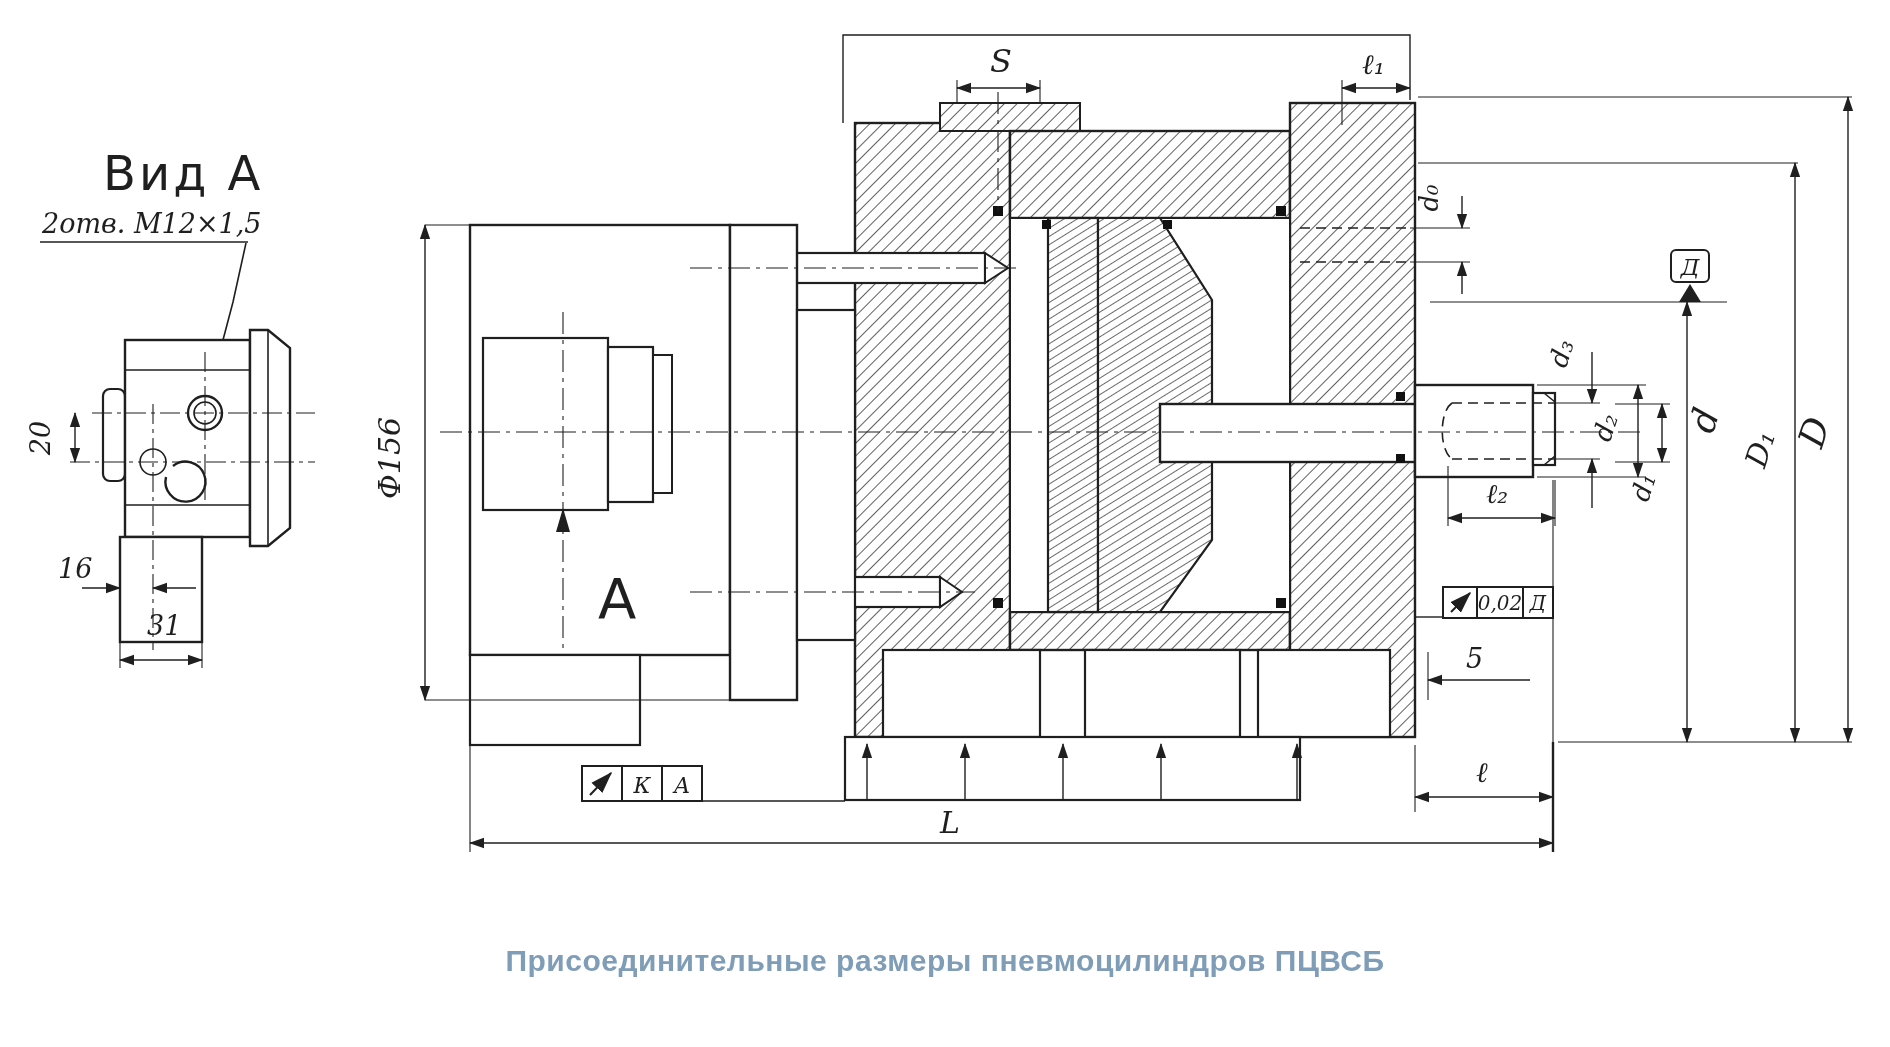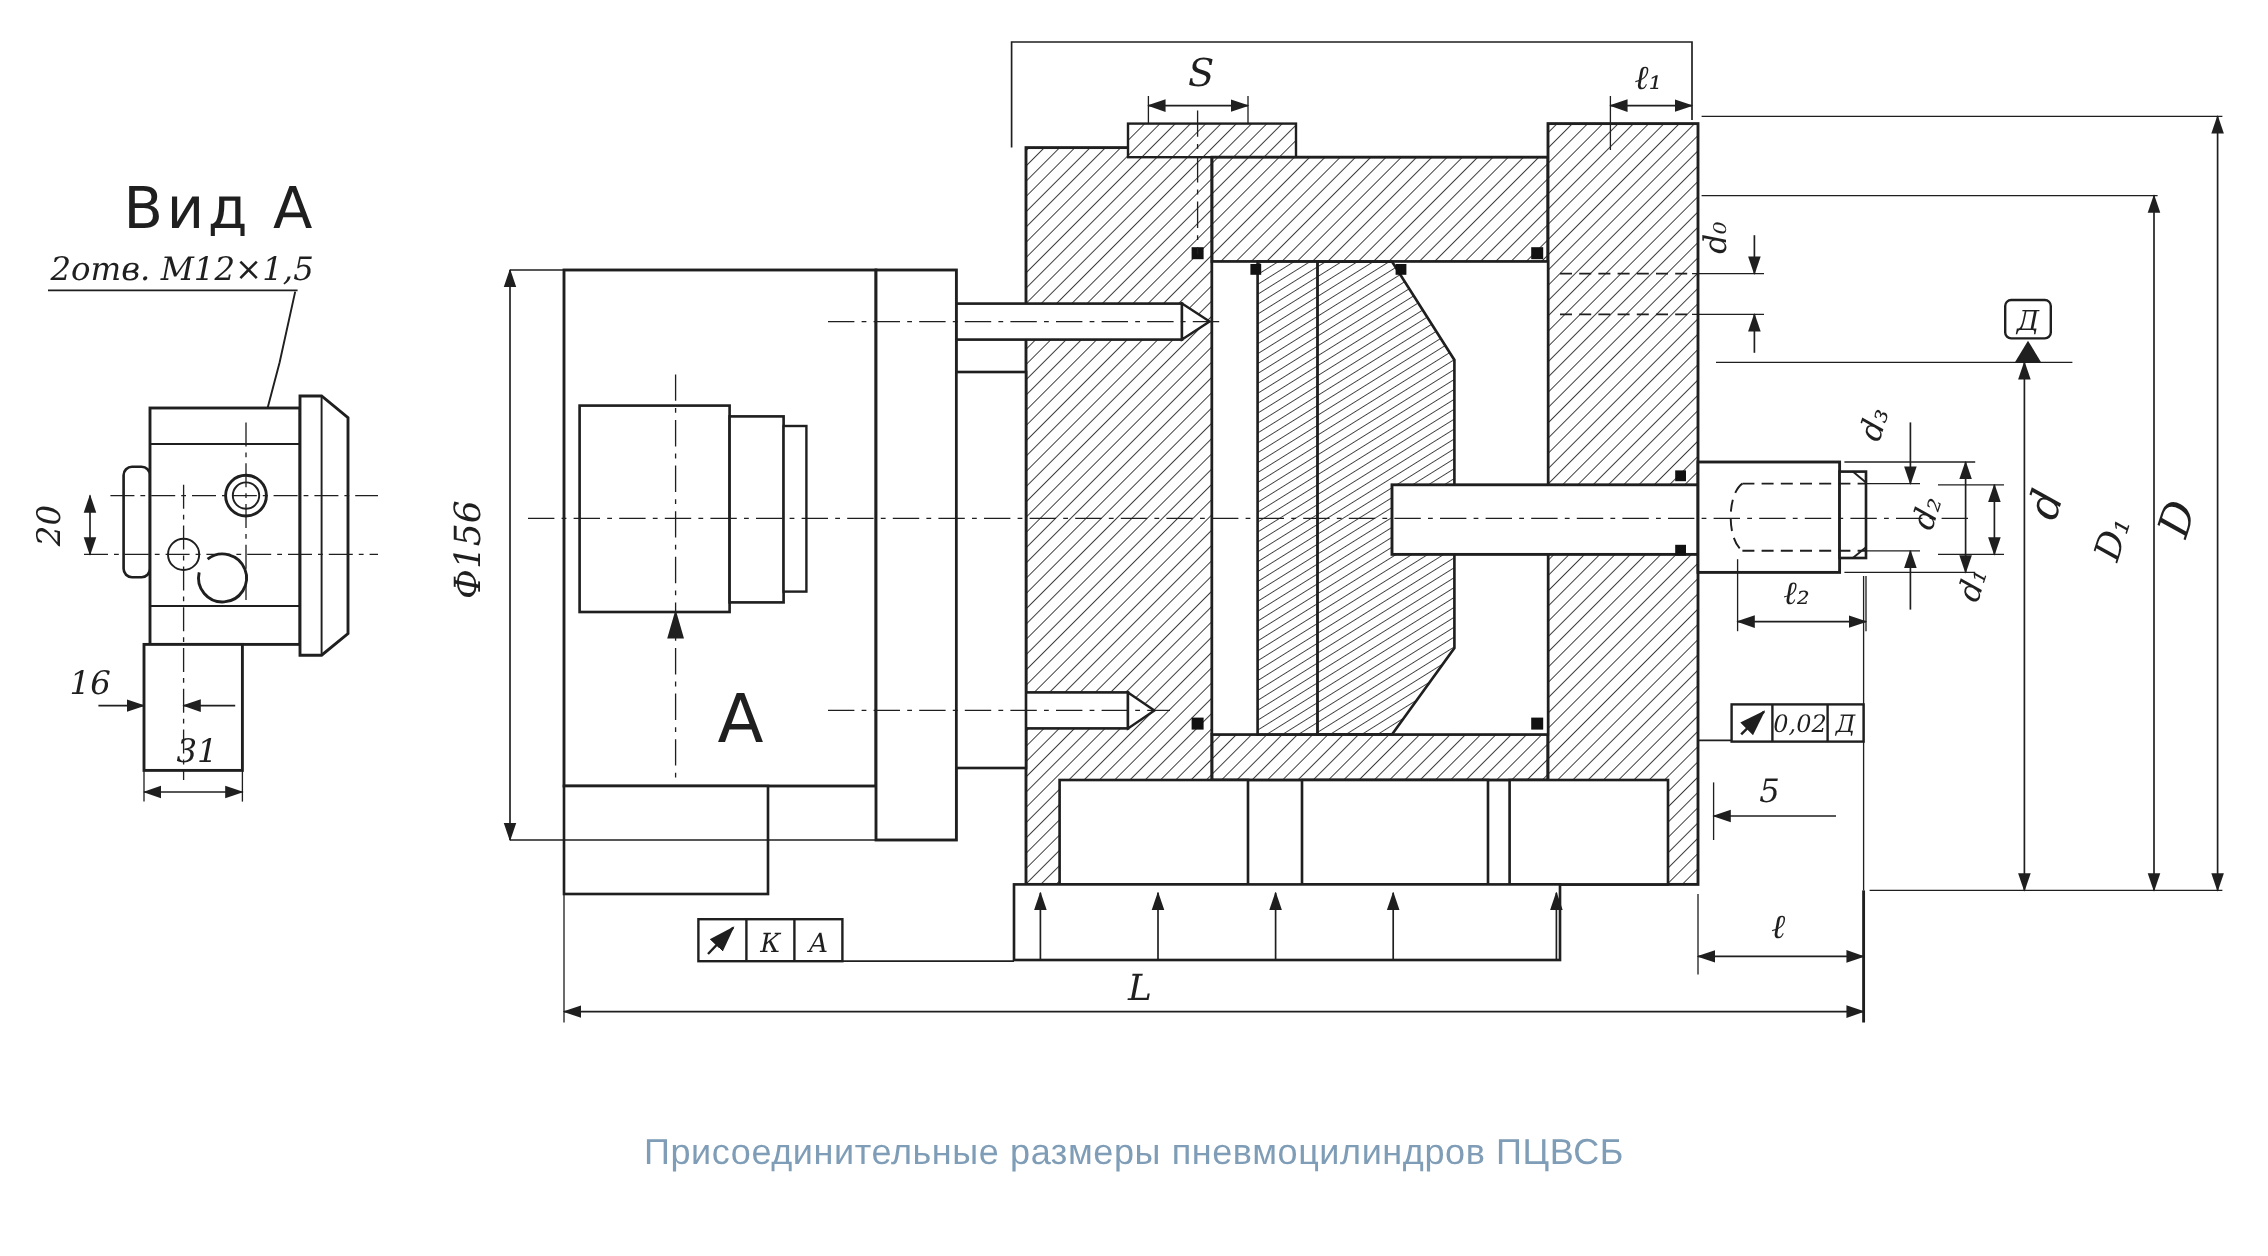--- a/index.html
+++ b/index.html
@@ -1,21 +1,21 @@
 <!DOCTYPE html>
 <html><head>
 <meta charset="utf-8">
 <style>
   html,body{margin:0;padding:0;background:#ffffff;}
   .canvas{position:relative;width:1890px;height:1047px;background:#ffffff;overflow:hidden;
           font-family:"DejaVu Sans", sans-serif;}
   svg{position:absolute;left:0;top:0;}
   .caption{position:absolute;left:0;right:0;top:944px;text-align:center;
            font-family:"Liberation Sans","DejaVu Sans",sans-serif;
-           font-weight:normal;font-size:30px;color:#7f9db6;letter-spacing:0.5px;}
+           font-weight:bold;font-size:30px;color:#7f9db6;letter-spacing:0.5px;}
   text{fill:#1f1f1f;}
   .t-sans{font-family:"DejaVu Sans",sans-serif;}
   .t-dim{font-family:"DejaVu Serif",serif;font-style:italic;}
 </style>
 </head>
 <body>
 
 <div class="canvas">
 <svg width="1890" height="1047" viewBox="0 0 1890 1047">
   <defs>

